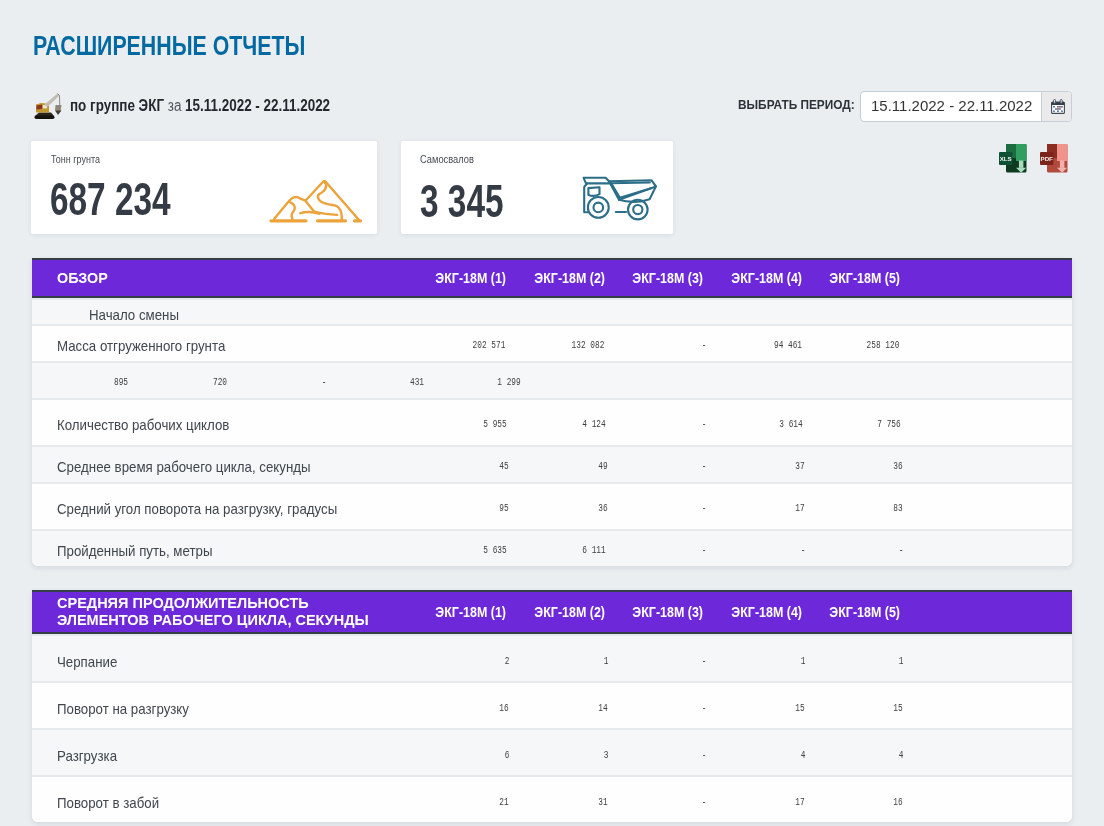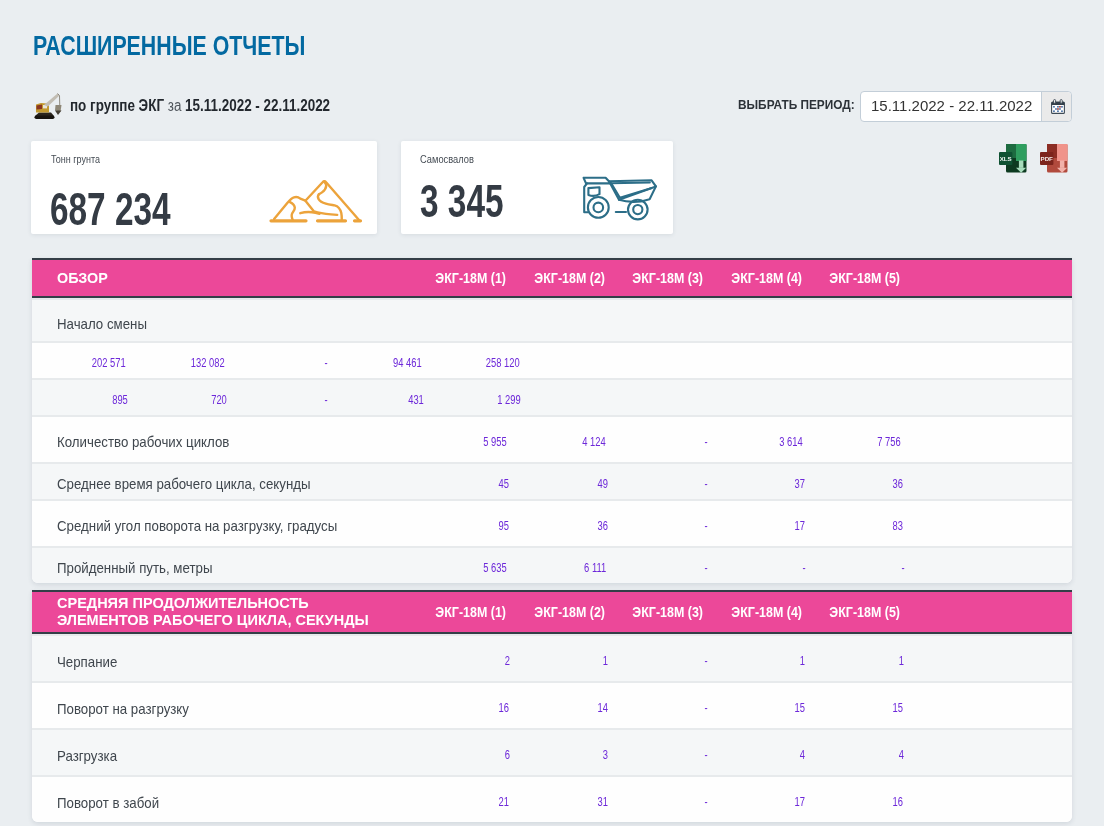--- a/index.html
+++ b/index.html
@@ -31,37 +31,37 @@
   #card2 { left:401px; top:141px; width:272px; height:93px; }
   .clabel { font-size:10px; color:#454c54; }
   .cnum { font-size:47px; font-weight:bold; color:#343b44; }
   .cnum .sx { transform:scaleX(.71); }
   .clabel .sx { transform:scaleX(.9); }
 
   
   .tbl { left:32px; width:1040px; background:#fff; box-shadow:0 2px 5px rgba(40,60,80,.12); border-radius:0 0 6px 6px; overflow:hidden; }
   #tbl1 { top:258px; }
   #tbl2 { top:590px; }
-  .thead { background:#ec4899; color:#fff; display:flex; align-items:center;
+  .thead { background:#6d28d9; color:#fff; display:flex; align-items:center;
      border-top:2px solid #343e47; border-bottom:2px solid #343e47; }
   #tbl1 .thead { height:40px; }
   #tbl2 .thead { height:44px; }
   .thead .c0 { width:380px; padding-left:25px; font-weight:bold; font-size:14.5px; }
   .cv { width:98.5px; text-align:right; }
   .thead .cv { font-weight:bold; font-size:14px; }
   .thead .cv .sxc { transform:scaleX(.89); }
   .row { display:flex; align-items:center; border-top:2px solid #e7eaec; padding-top:5px; }
   .row:first-of-type { border-top:none; }
   .row.a { background:#f5f7f8; }
   .row.b { background:#fefefe; }
   .row .c0 { width:380px; padding-left:25px; font-size:15px; color:#3f464d; }
-  .row .cv { font-size:12px; color:#6d28d9; }
+  .row .cv { font-size:10px; color:#404040;font-family:Liberation Mono, monospace; }
   .row .c0 .sx { transform:scaleX(.885); }
   .row .cv .sxc { transform:scaleX(.78); }
-  .h32 { height:43px; }
+  .h32 { height:26px;padding-left:32px; }
   .h37 { height:36.9px; }
   .h36 { height:47px; }
 </style>
 </head>
 <body>
 
 <div id="title" class="abs"><span class="sx">РАСШИРЕННЫЕ ОТЧЕТЫ</span></div>
 
 <svg class="abs" style="left:34px;top:92px" width="30" height="28" viewBox="0 0 30 28">
   <path d="M1 24 L5 20.5 L17 20.5 L20 24 Z" fill="#2a241d"></path>
@@ -95,21 +95,21 @@
       <rect x="6" y="11.4" width="1.9" height="1.6"></rect>
       <rect x="10" y="11.4" width="1.9" height="1.6"></rect>
   </g>
   <rect x="8" y="7" width="1.9" height="1.6" fill="#b05248"></rect>
   <rect x="6" y="9.2" width="1.9" height="1.6" fill="#b05248"></rect>
 </svg>
 
 <div id="card1" class="abs card"></div>
 <div id="card2" class="abs card"></div>
 <div class="abs clabel" style="left:51px;top:154px"><span class="sx">Тонн грунта</span></div>
-<div class="abs cnum" style="left:50px;top:181px"><span class="sx">687 234</span></div>
+<div class="abs cnum" style="left:50px;top:171px"><span class="sx">687 234</span></div>
 <div class="abs clabel" style="left:420px;top:154px"><span class="sx" style="transform:scaleX(.93)">Самосвалов</span></div>
 <div class="abs cnum" style="left:420px;top:173px"><span class="sx">3 345</span></div>
 
 <svg class="abs" style="left:268px;top:172px" width="96" height="56" viewBox="0 0 96 56" fill="none" stroke="#eca33b" stroke-width="2.4" stroke-linecap="round" stroke-linejoin="round">
   <path d="M37.4 28.7 L54.6 10.2 Q56.4 8.1 58.1 10.2 L91 48"></path>
   <path d="M56.2 9.8 C57.5 10.9 58.3 12.3 58.2 13.9 C58.1 16.1 56.4 18.6 54 20.4 C52.8 21.3 51.6 21.9 50.9 22.3"></path>
   <path d="M50.9 22.3 C49.8 23.6 49.7 25.6 50.6 27.1 C51.8 29.2 54.6 30.7 57.8 31.7 C61.3 32.8 64.6 33 66.6 33.4 C70.1 34.3 72.5 37.6 73.3 41.1 C73.8 43.6 73.8 46.2 73.8 48.2"></path>
   <path d="M6.1 47 L19.5 30.8 C21.5 28.3 23.5 26.2 26 25.4 C28.3 24.7 30.5 25.2 32.3 26.7 L37.4 28.7 L46 39.4 C52 41.4 58 42 63 42.4 L69.2 42.9"></path>
   <path d="M22 30.2 C24.5 31.4 26.5 33.4 26.8 35.7 C27 37.7 25.5 39.2 24.3 41.1 C23.2 42.9 23.6 45.4 24.8 48.2"></path>
   <path d="M32.3 41.2 C36 40.1 40 39.7 44 40.2 C46.5 40.5 49 41.1 51.5 41.8"></path>
@@ -161,20 +161,21 @@
     <div class="cv"><span class="sxc">ЭКГ-18М (1)</span></div>
     <div class="cv"><span class="sxc">ЭКГ-18М (2)</span></div>
     <div class="cv"><span class="sxc">ЭКГ-18М (3)</span></div>
     <div class="cv"><span class="sxc">ЭКГ-18М (4)</span></div>
     <div class="cv"><span class="sxc">ЭКГ-18М (5)</span></div>
   </div>
   <div class="row a h32">
       <div class="c0"><span class="sx">Начало смены</span></div>
     </div>
   <div class="row b h37">
+      <div class="c0"><span class="sx">Масса отгруженного грунта</span></div>
     <div class="cv"><span class="sxc">202 571</span></div>
       <div class="cv"><span class="sxc">132 082</span></div>
       <div class="cv"><span class="sxc">-</span></div>
       <div class="cv"><span class="sxc">94 461</span></div>
       <div class="cv"><span class="sxc">258 120</span></div>
     </div>
   <div class="row a h37">
     <div class="cv"><span class="sxc">895</span></div>
       <div class="cv"><span class="sxc">720</span></div>
       <div class="cv"><span class="sxc">-</span></div>

